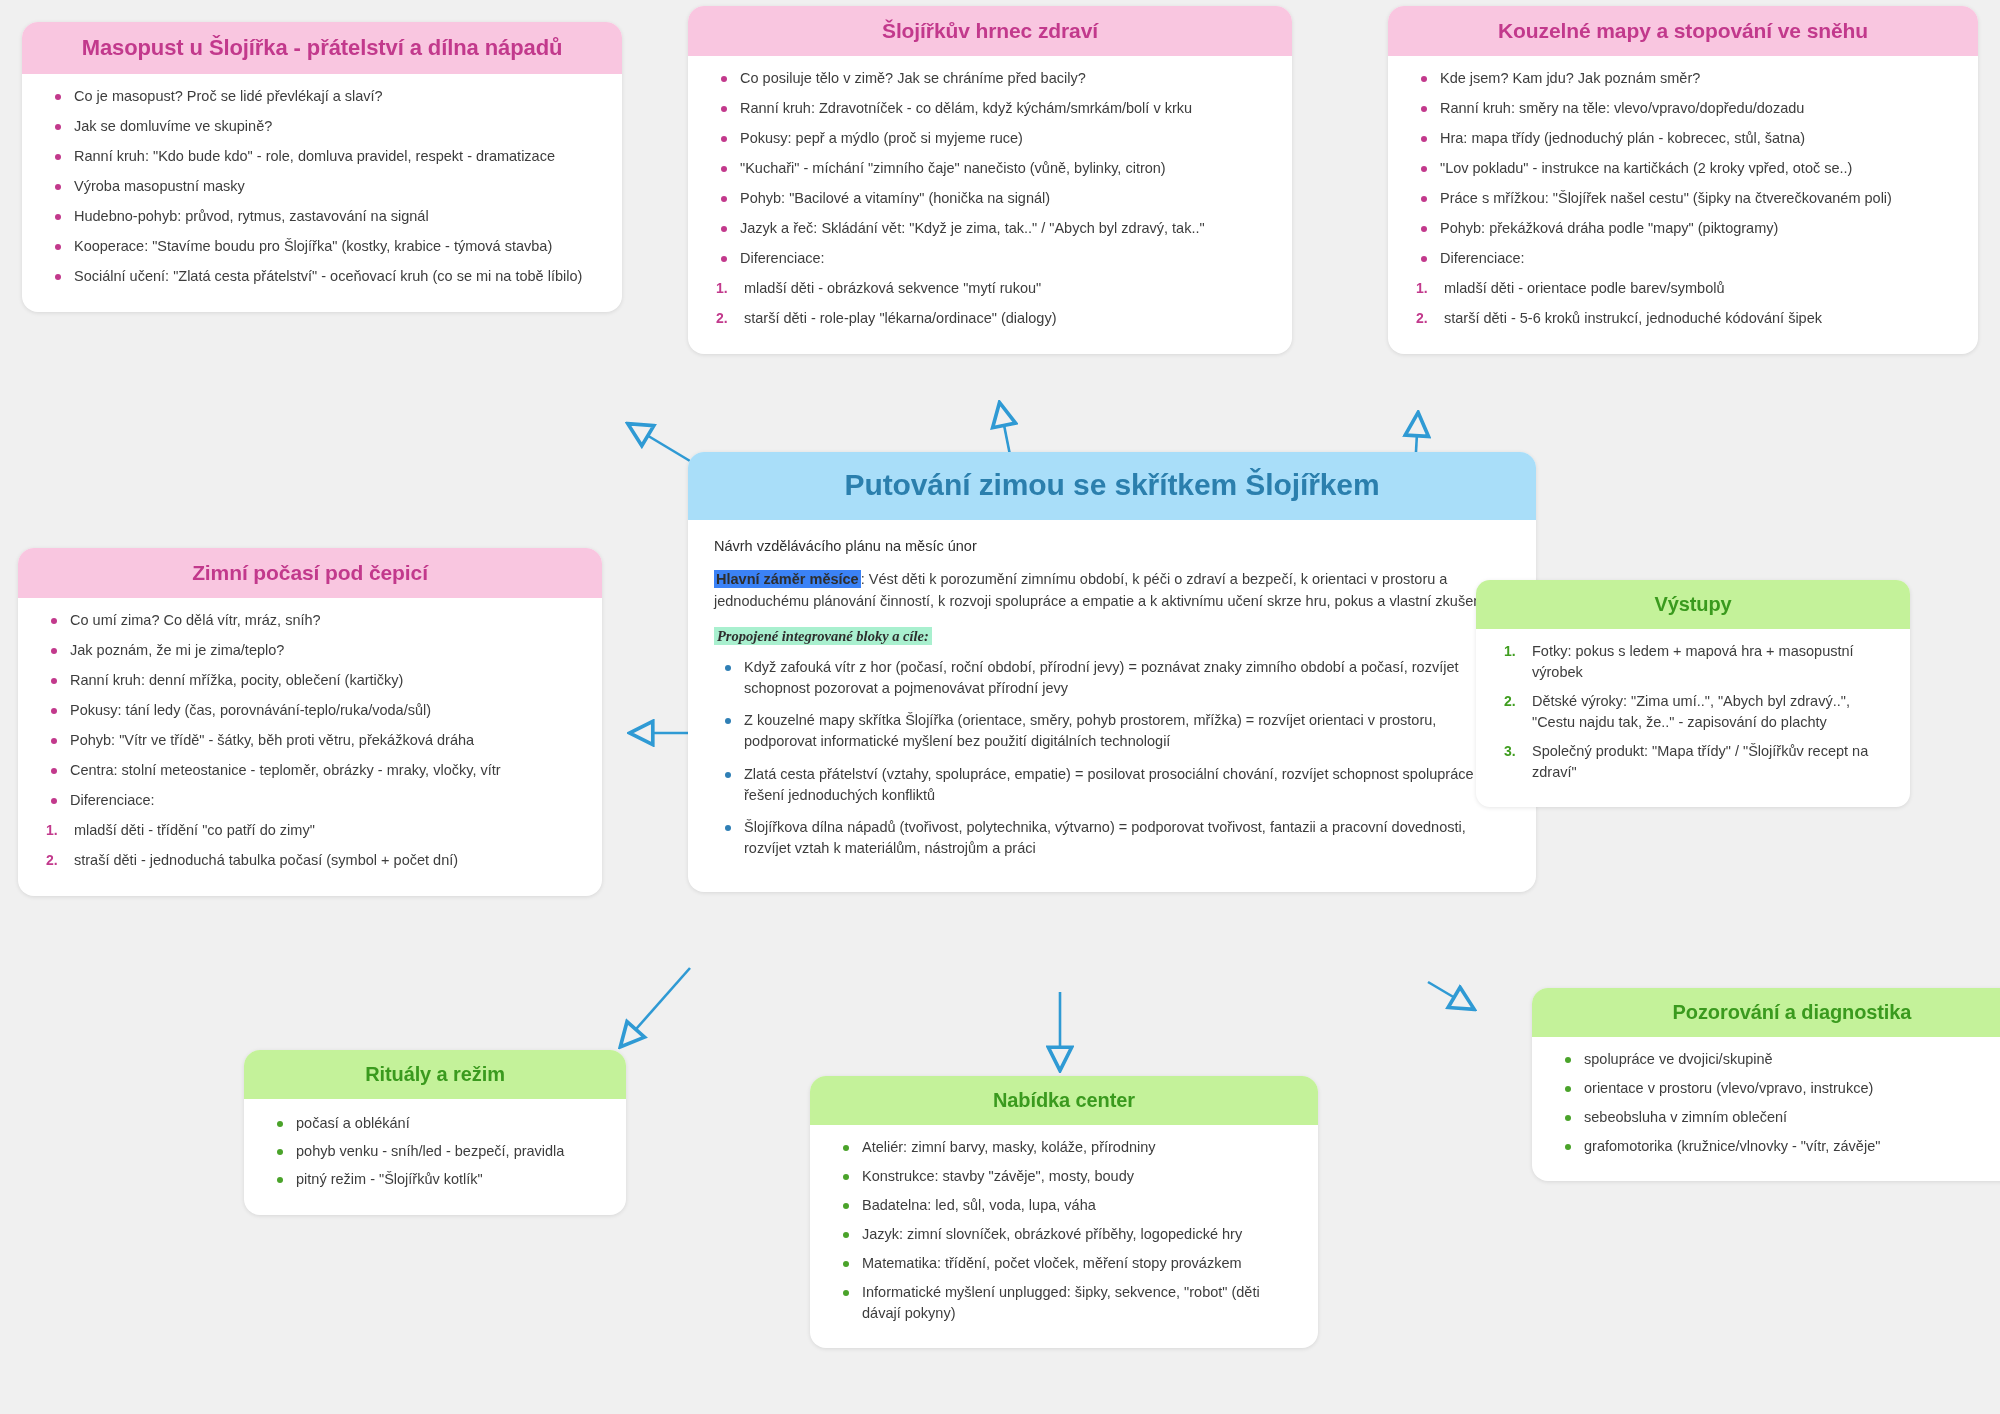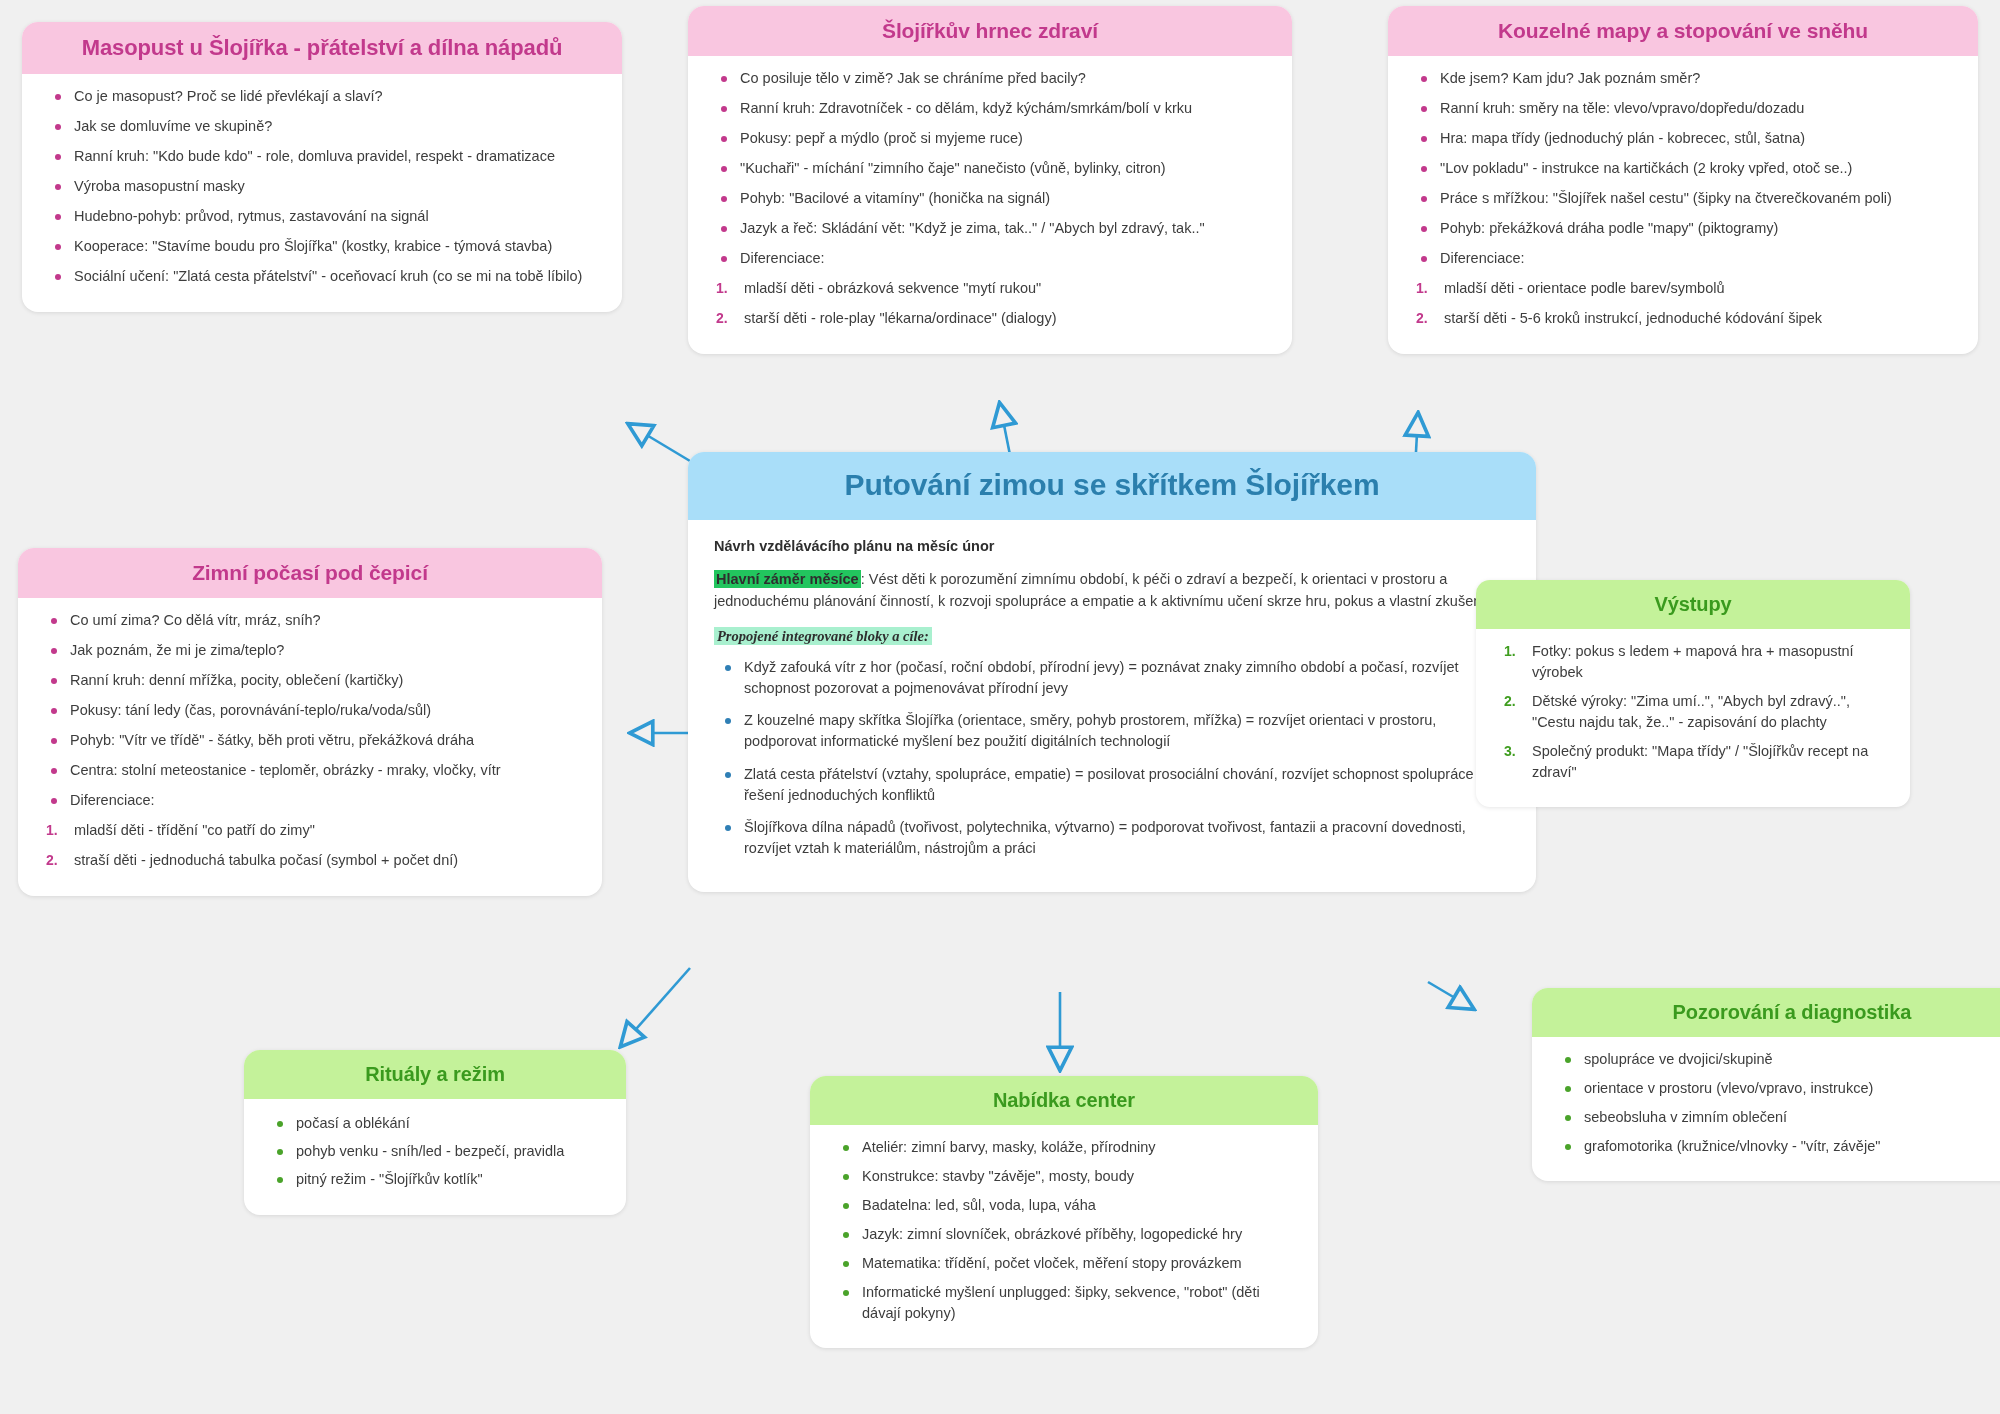--- a/index.html
+++ b/index.html
@@ -117,32 +117,32 @@
   #card-nabidka    { left: 810px;  top: 1076px; width: 508px; }
 
   
   #card-hub .card-header {
     font-size: 30px;
     padding: 14px 18px 16px;
   }
   #card-hub .card-body { padding: 16px 26px 22px 26px; }
   .hub-subtitle {
     font-size: 14.5px;
-    font-weight: bold;
+    font-weight: normal;
     color: #2e2e2e;
     margin: 2px 0 14px 0;
   }
   .hub-intent {
     font-size: 14.5px;
     color: #3d3d3d;
     line-height: 1.55;
     margin: 0 0 16px 0;
   }
   .hl-green {
-    background: #22c55e;
+    background: #3b82f6;
     padding: 1px 2px;
     font-weight: 600;
     color: #2e2e2e;
   }
   .hl-green-it {
     background: #a9f0cf;
     padding: 1px 3px;
     font-style: italic;
     font-weight: 600;
     color: #2e2e2e;

